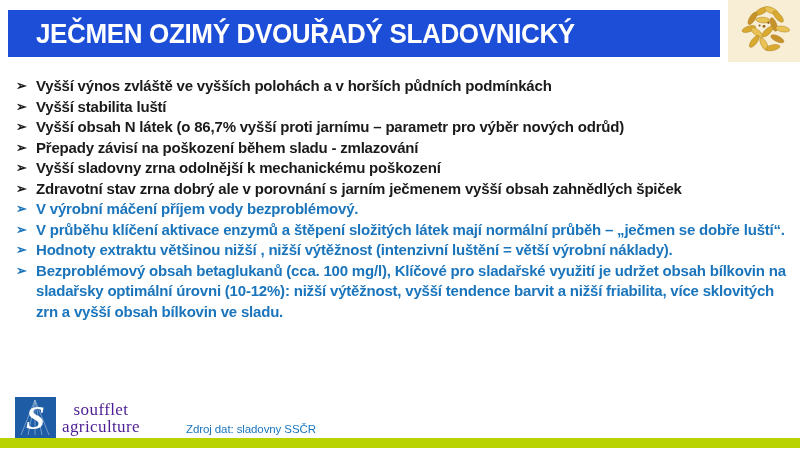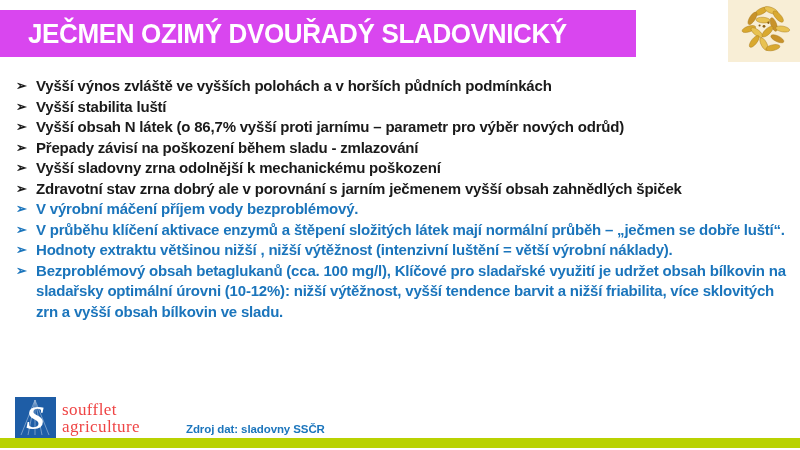--- a/index.html
+++ b/index.html
@@ -1,22 +1,22 @@
 <!DOCTYPE html>
 <html><head>
 <meta charset="utf-8">
 <style>
   html,body{margin:0;padding:0;}
   body{
     width:800px;height:450px;position:relative;overflow:hidden;
     background:#ffffff;font-family:"Liberation Sans", sans-serif;
   }
   .header-bar{
-    position:absolute;top:10px;left:0;width:636px;height:47px;
-    background:#d946ef;
+    position:absolute;top:10px;left:8px;width:712px;height:47px;
+    background:#1d4ed8;
   }
   .page-title{
     color:#ffffff;font-weight:bold;font-size:28px;line-height:47px;
     padding-left:30px;white-space:nowrap;letter-spacing:-0.4px;
     transform:scaleX(0.93);transform-origin:left center;
   }
   .ornament-box{
     position:absolute;top:0;right:0;width:72px;height:62px;
     background:#f8eed6;display:flex;align-items:center;justify-content:center;
   }
@@ -33,26 +33,27 @@
   }
   .bullet .btext{flex:1;}
   .b-black{color:#1a1a1a;}
   .b-blue{color:#1b75bc;}
   .logo{
     position:absolute;left:15px;top:397px;
     display:flex;align-items:center;gap:6px;
   }
   .logo-square{width:41px;height:41px;display:block;}
   .logo-wordmark{
-    color:#ef4444;font-size:17px;line-height:17px;letter-spacing:0.4px;
+    color:#4c1d95;font-size:17px;line-height:17px;letter-spacing:0.4px;
     font-family:"Liberation Serif", serif;
+    text-align:center;
   }
   .source-note{
     position:absolute;left:186px;top:423px;
-    font-size:11.5px;font-weight:bold;color:#1b75bc;letter-spacing:-0.1px;
+    font-size:11.5px;font-weight:normal;color:#1b75bc;letter-spacing:-0.1px;
   }
   .footer-accent-bar{
     position:absolute;left:0;top:438px;width:800px;height:10px;
     background:#b9d202;
   }
 </style>
 </head>
 <body>
 
 <div class="header-bar">

